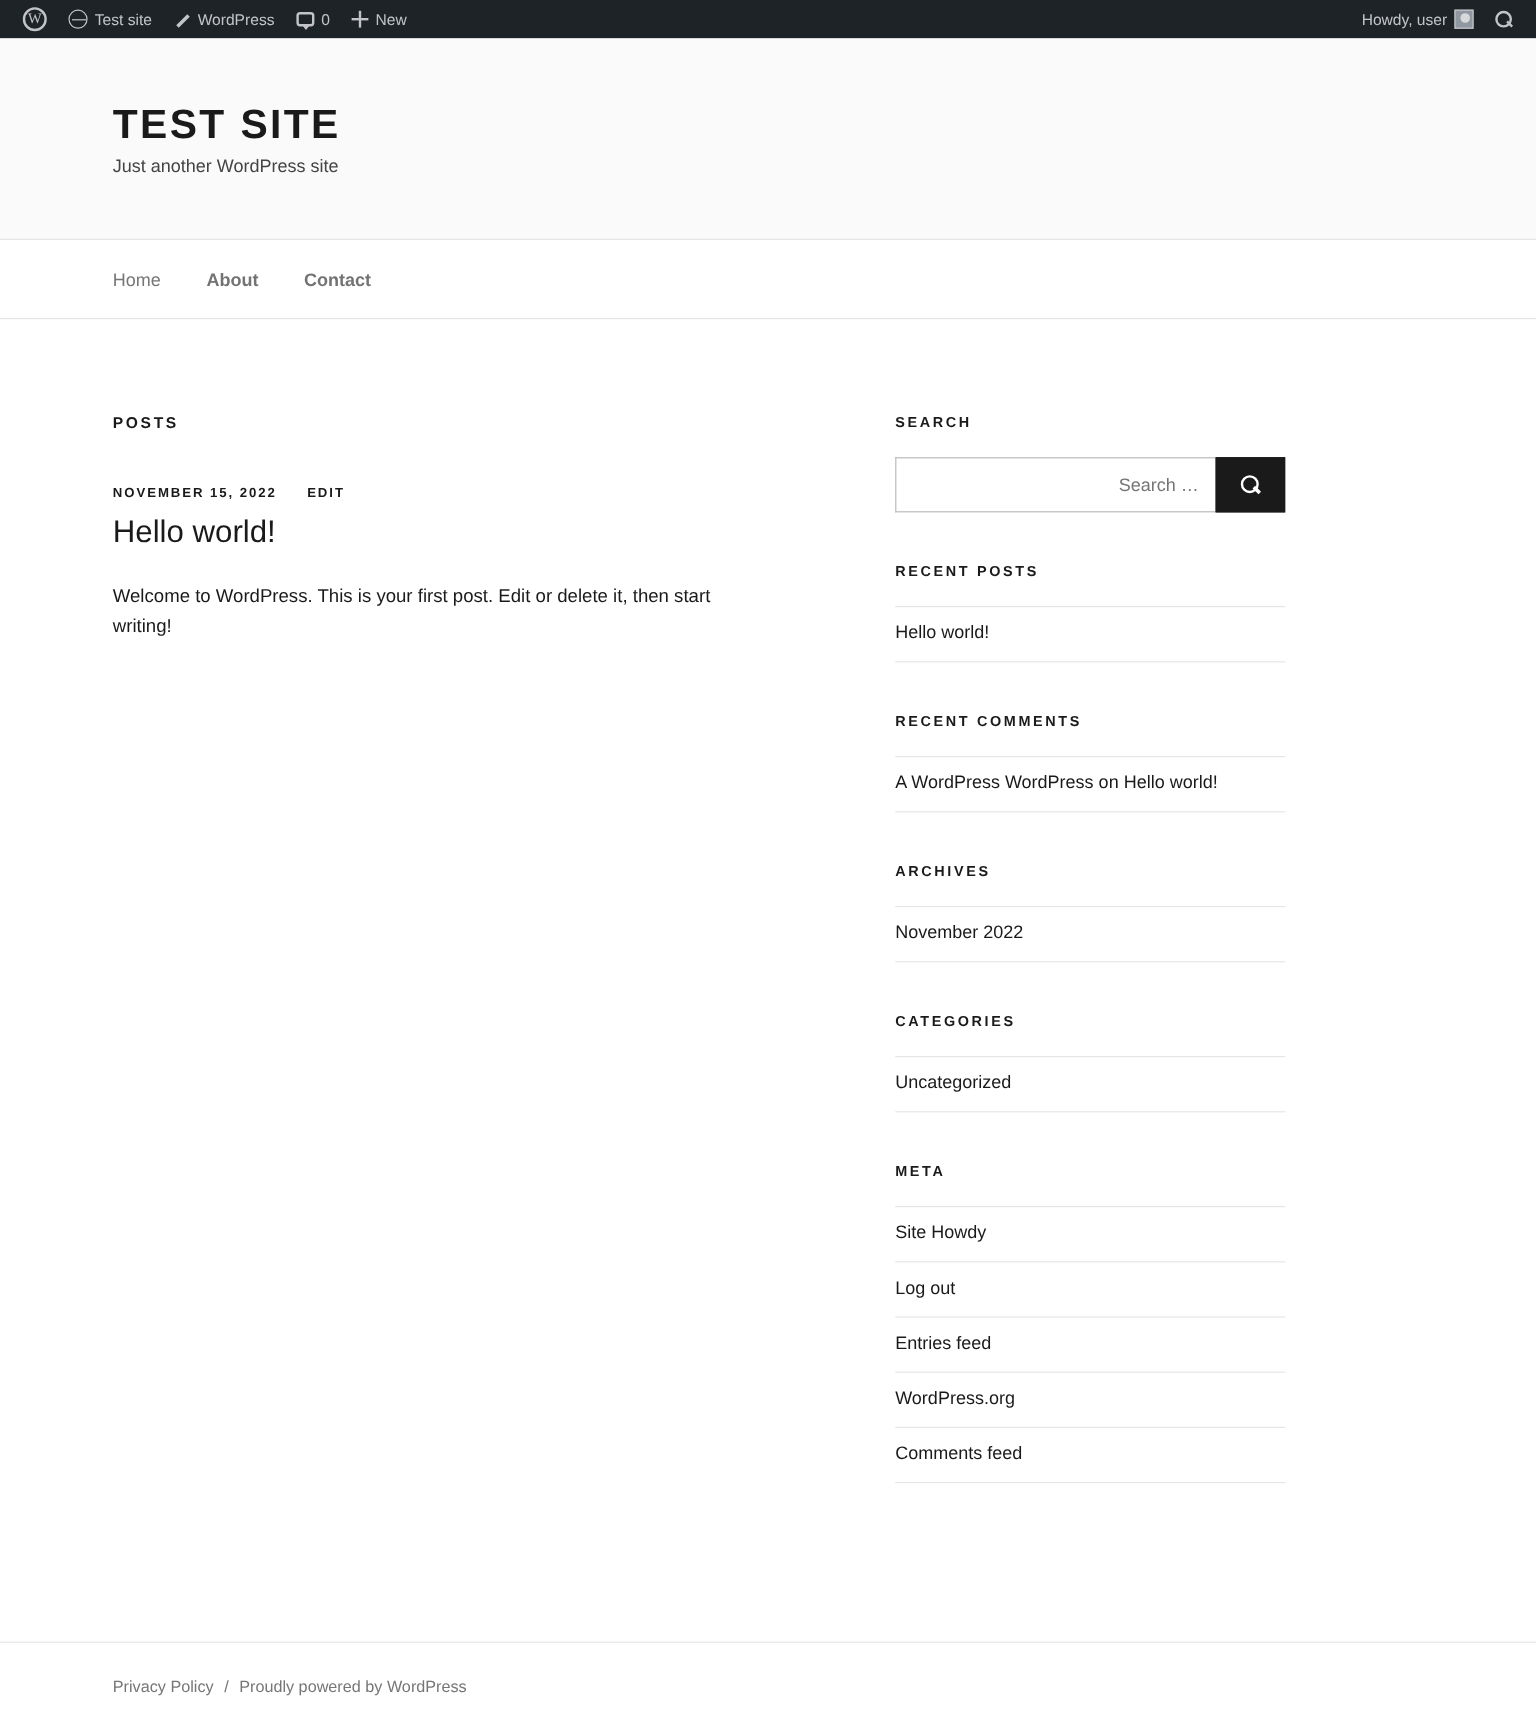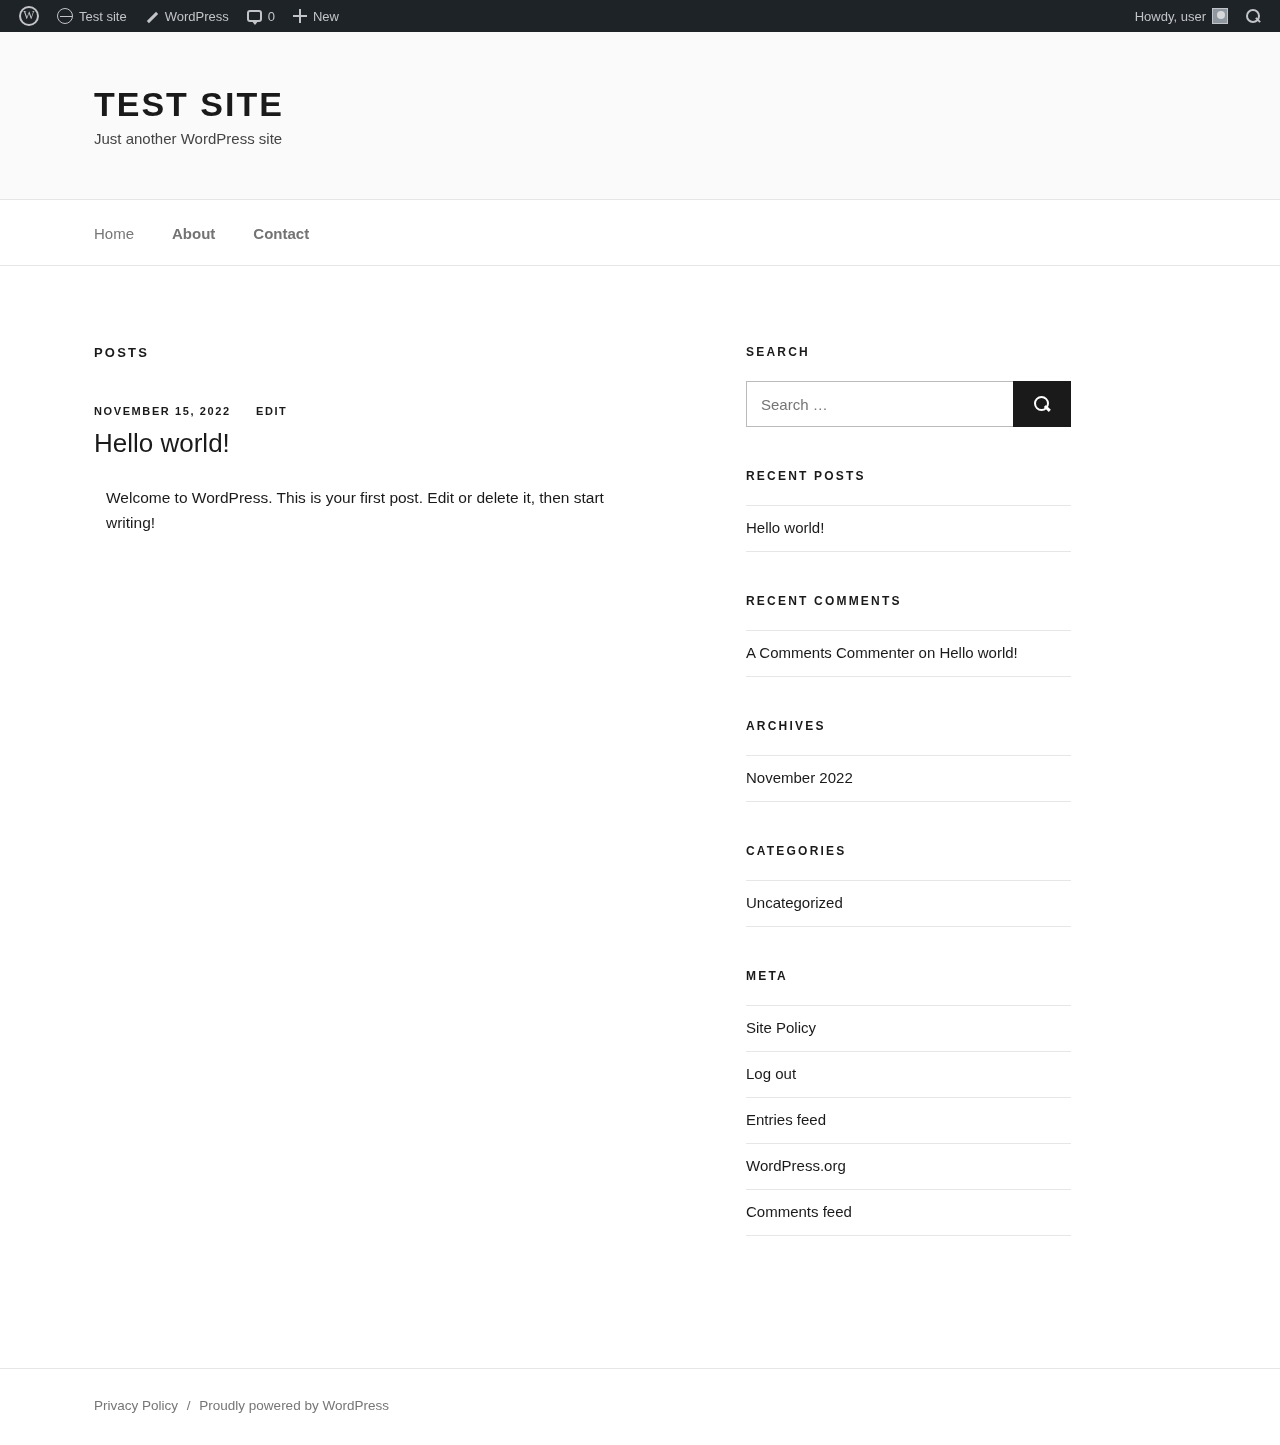--- a/index.html
+++ b/index.html
@@ -221,21 +221,21 @@
   .entry-title {
     font-size: 26px;
     font-weight: 400;
     margin: 0 0 26px 0;
     color: #1a1a1a;
     letter-spacing: 0px;
   }
   .entry-content p {
     font-size: 15.5px;
     line-height: 1.62;
-    margin: 12px;
+    margin: 0;
     color: #1a1a1a;
   }
 
   
   .widget { margin-bottom: 42px; }
   .widget-title {
     font-size: 12px;
     letter-spacing: 2.2px;
     font-weight: 700;
     text-transform: uppercase;
@@ -249,20 +249,21 @@
   .search-field {
     flex: 1;
     border: 1px solid #bbb;
     border-right: none;
     padding: 0 14px;
     font-size: 15px;
     color: #b91c1c;
     font-family: "Liberation Sans", sans-serif;
     outline: none;
     background: #fff;
+    text-align: right;
   }
   .search-submit {
     width: 58px;
     background: #1a1a1a;
     border: 1px solid #1a1a1a;
     cursor: pointer;
     position: relative;
   }
   .submit-search-icon {
     position: absolute;
@@ -397,21 +398,21 @@
         <li>
           <a href="#">Hello world!</a>
         </li>
       </ul>
     </section>
 
     <section class="widget">
       <h3 class="widget-title">RECENT COMMENTS</h3>
       <ul>
         <li class="comment-line">
-          <a href="#">A Comments Commenter</a>
+          <a href="#">A WordPress WordPress</a>
           <span class="on-word">on</span>
           <a href="#">Hello world!</a>
         </li>
       </ul>
     </section>
 
     <section class="widget">
       <h3 class="widget-title">ARCHIVES</h3>
       <ul>
         <li>
@@ -426,21 +427,21 @@
         <li>
           <a href="#">Uncategorized</a>
         </li>
       </ul>
     </section>
 
     <section class="widget">
       <h3 class="widget-title">META</h3>
       <ul>
         <li>
-          <a href="#">Site Policy</a>
+          <a href="#">Site Howdy</a>
         </li>
         <li>
           <a href="#">Log out</a>
         </li>
         <li>
           <a href="#">Entries feed</a>
         </li>
         <li>
           <a href="#">WordPress.org</a>
         </li>

